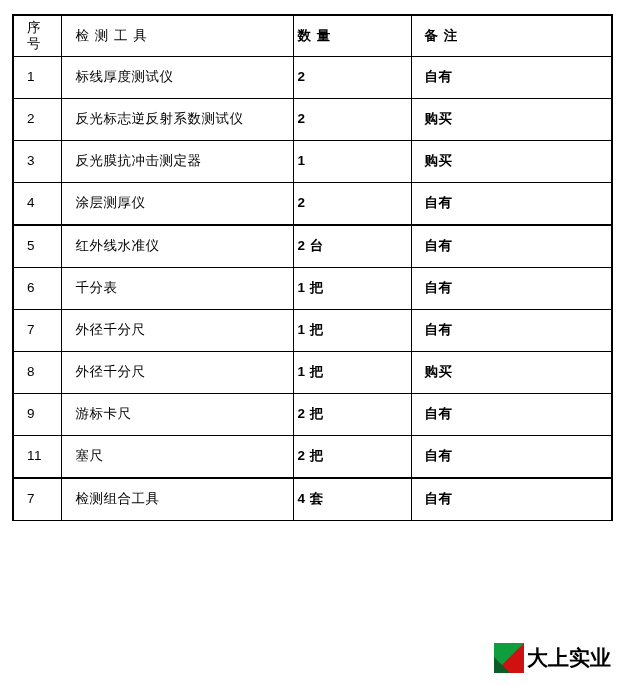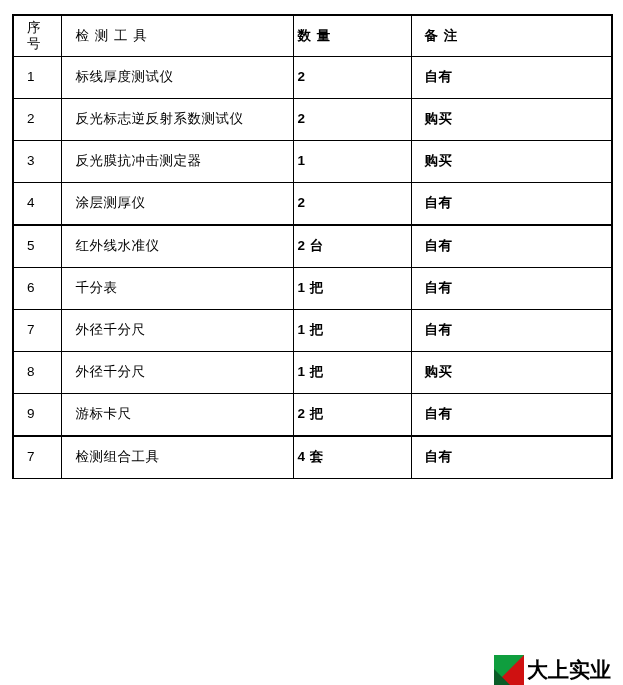--- a/index.html
+++ b/index.html
@@ -70,21 +70,21 @@
   
   table.tools tr.header td { border-top: 2px solid #000000; }
   table.tools td.first-col { border-left: 2px solid #000000; }
   table.tools td.last-col  { border-right: 2px solid #000000; }
   table.tools tr.last-row td { border-bottom: 2px solid #000000; }
 
   
   .logo {
     position: absolute;
     right: 12px;
-    bottom: 0;
+    bottom: 12px;
     display: flex;
     height: 30px;
   }
   .logo-mark {
     width: 30px;
     height: 30px;
     position: relative;
     background: #cf1111;
     overflow: hidden;
     flex: none;
@@ -180,20 +180,26 @@
         <td class="cell-name">外径千分尺</td>
         <td class="cell-qty">1 把</td>
         <td class="cell-note last-col">购买</td>
       </tr>
       <tr>
         <td class="cell-no first-col">9</td>
         <td class="cell-name">游标卡尺</td>
         <td class="cell-qty">2 把</td>
         <td class="cell-note last-col">自有</td>
       </tr>
+      <tr>
+        <td class="cell-no first-col">11</td>
+        <td class="cell-name">塞尺</td>
+        <td class="cell-qty">2 把</td>
+        <td class="cell-note last-col">自有</td>
+      </tr>
 
       <tr class="group-top">
         <td class="cell-no first-col">7</td>
         <td class="cell-name">检测组合工具</td>
         <td class="cell-qty">4 套</td>
         <td class="cell-note last-col">自有</td>
       </tr>
     </tbody>
   </table>
 </div>

